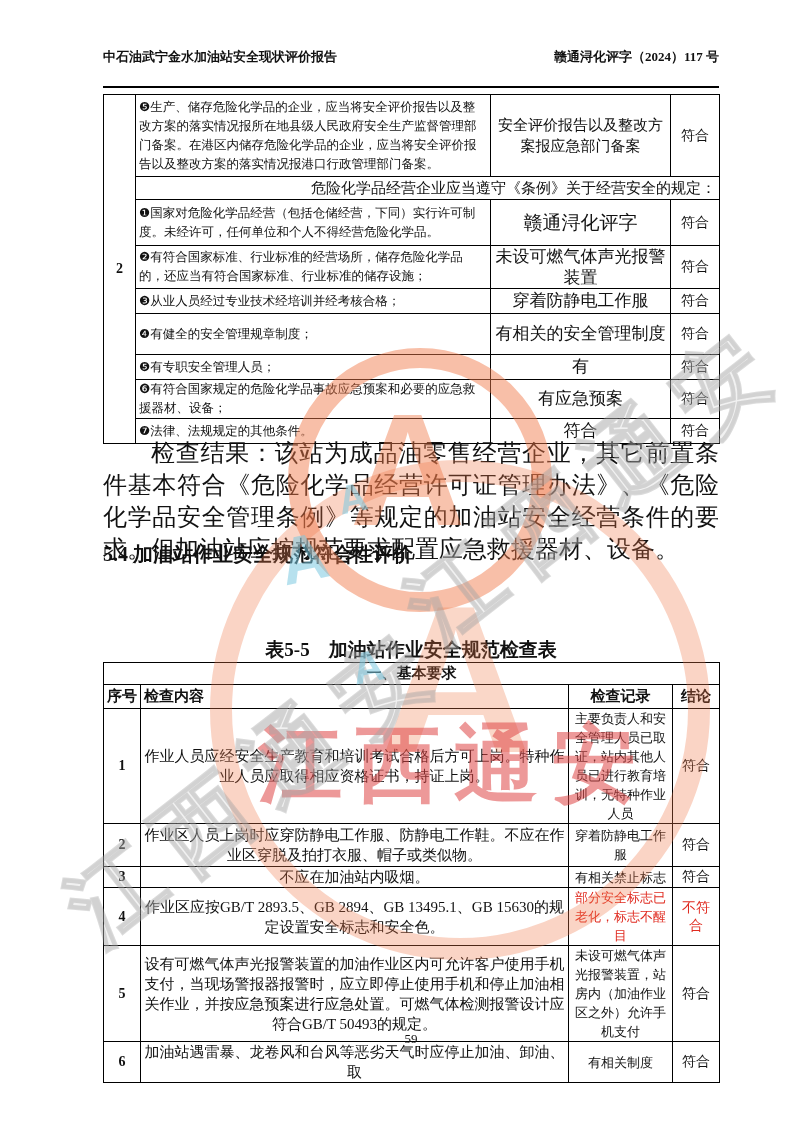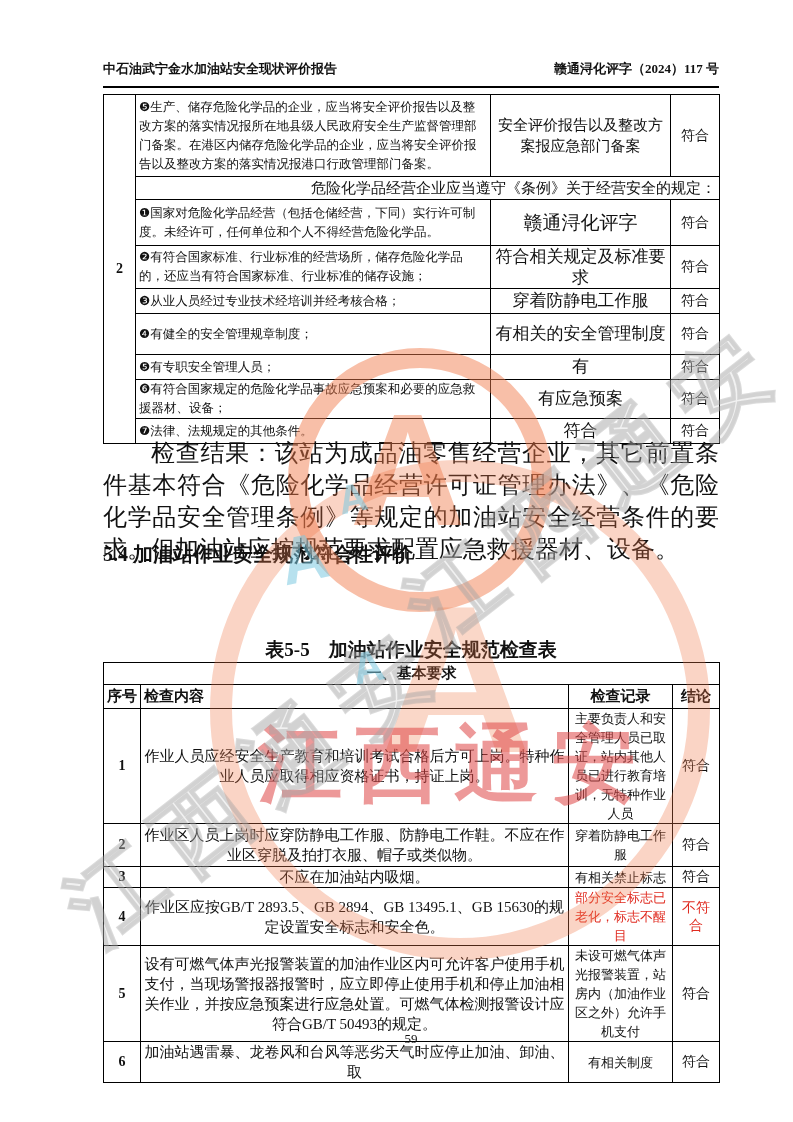--- a/index.html
+++ b/index.html
@@ -2,21 +2,21 @@
 <html><head>
 <meta charset="utf-8">
 <style>
   * { margin:0; padding:0; box-sizing:border-box; }
   body { background:#888; font-family:"Liberation Serif","DejaVu Serif","DejaVu Sans",serif; }
   .page { position:relative; width:793px; height:1122px; margin:0 auto; background:#ffffff; overflow:hidden; }
 
   
   .hdr { position:absolute; left:103px; top:56px; width:616px; height:32px;
          display:flex; justify-content:space-between; align-items:flex-end;
-         border-bottom:2px solid #000; padding-bottom:8px;
+         border-bottom:2px solid #000; padding-bottom:20px;
          font-size:13px; font-weight:bold; color:#111; }
 
   
   table { border-collapse:collapse; table-layout:fixed; width:616px; }
   .tbl { position:absolute; left:103px; }
   td, th { border:1.5px solid #000; padding:0 3px; color:#111; overflow:hidden; }
   .t1 { top:94px; }
   .t1 td.c-content { font-size:12.5px; line-height:19px; text-align:left; vertical-align:middle; }
   .t1 td.c-record  { font-size:19px;  line-height:24px; text-align:center; vertical-align:middle; }
   .t1 td.c-concl   { font-size:14px;  text-align:center; vertical-align:middle; }
@@ -98,21 +98,21 @@
     <tr style="height:23px">
       <td class="c-span" colspan="3">危险化学品经营企业应当遵守《条例》关于经营安全的规定：</td>
     </tr>
     <tr style="height:46px">
       <td class="c-content">❶国家对危险化学品经营（包括仓储经营，下同）实行许可制度。未经许可，任何单位和个人不得经营危险化学品。</td>
       <td class="c-record">赣通浔化评字</td>
       <td class="c-concl">符合</td>
     </tr>
     <tr style="height:43px">
       <td class="c-content">❷有符合国家标准、行业标准的经营场所，储存危险化学品的，还应当有符合国家标准、行业标准的储存设施；</td>
-      <td class="c-record" style="font-size:17px; line-height:21px;">符合相关规定及标准要求</td>
+      <td class="c-record" style="font-size:17px; line-height:21px;">未设可燃气体声光报警装置</td>
       <td class="c-concl">符合</td>
     </tr>
     <tr style="height:21px">
       <td class="c-content">❸从业人员经过专业技术经培训并经考核合格；</td>
       <td class="c-record" style="font-size:17px;">穿着防静电工作服</td>
       <td class="c-concl">符合</td>
     </tr>
     <tr style="height:41px">
       <td class="c-content">❹有健全的安全管理规章制度；</td>
       <td class="c-record" style="font-size:17px; line-height:20px;">有相关的安全管理制度</td>

